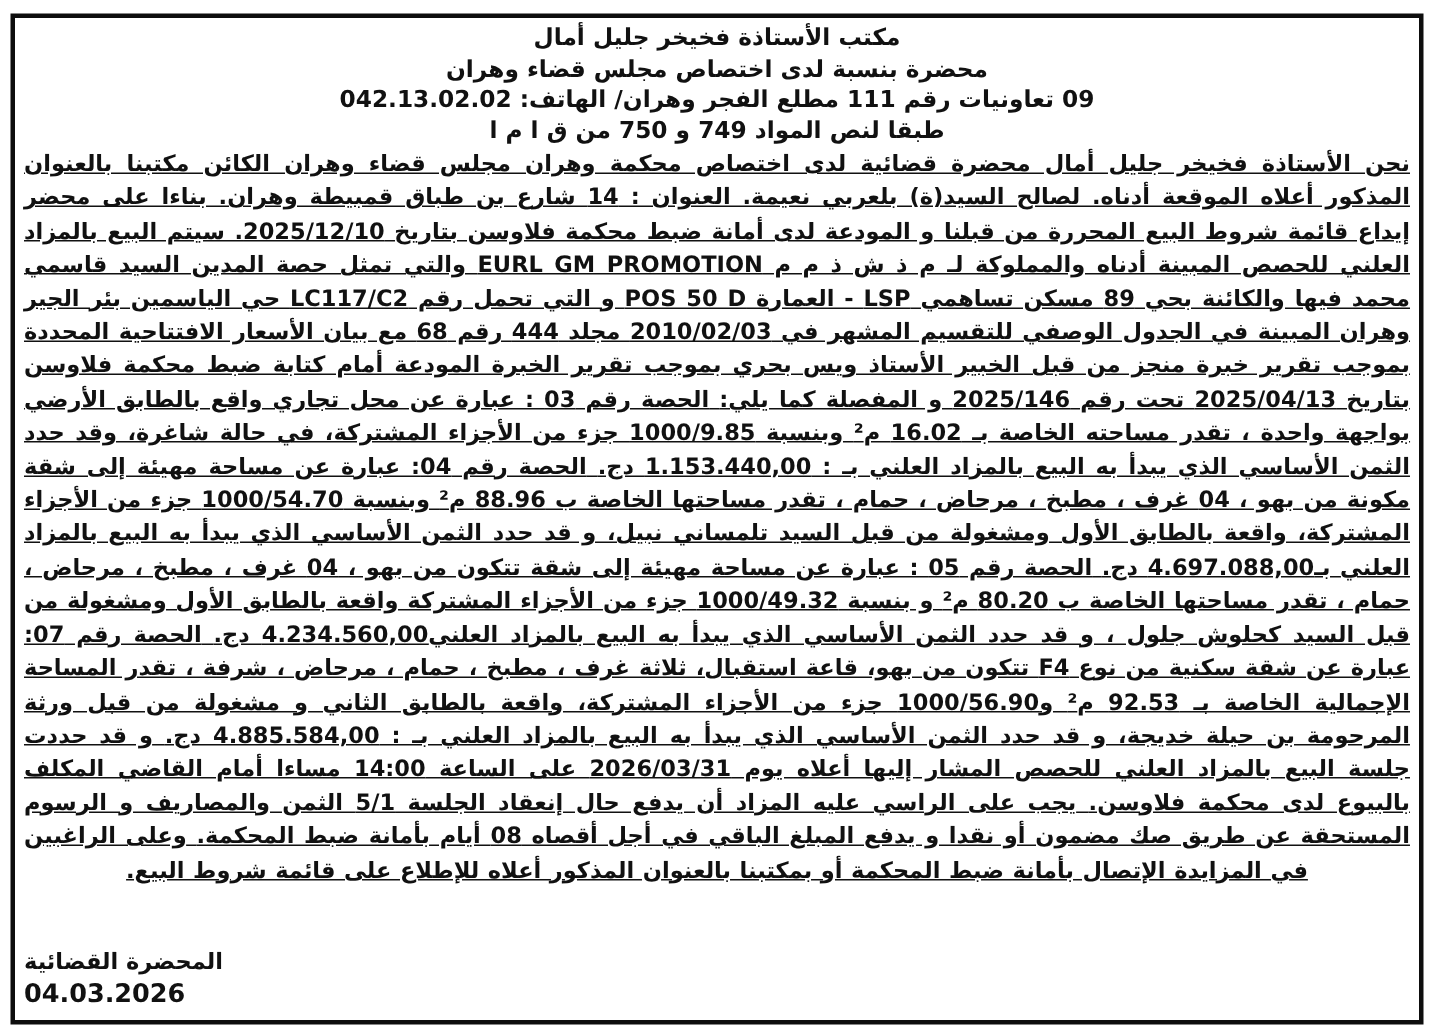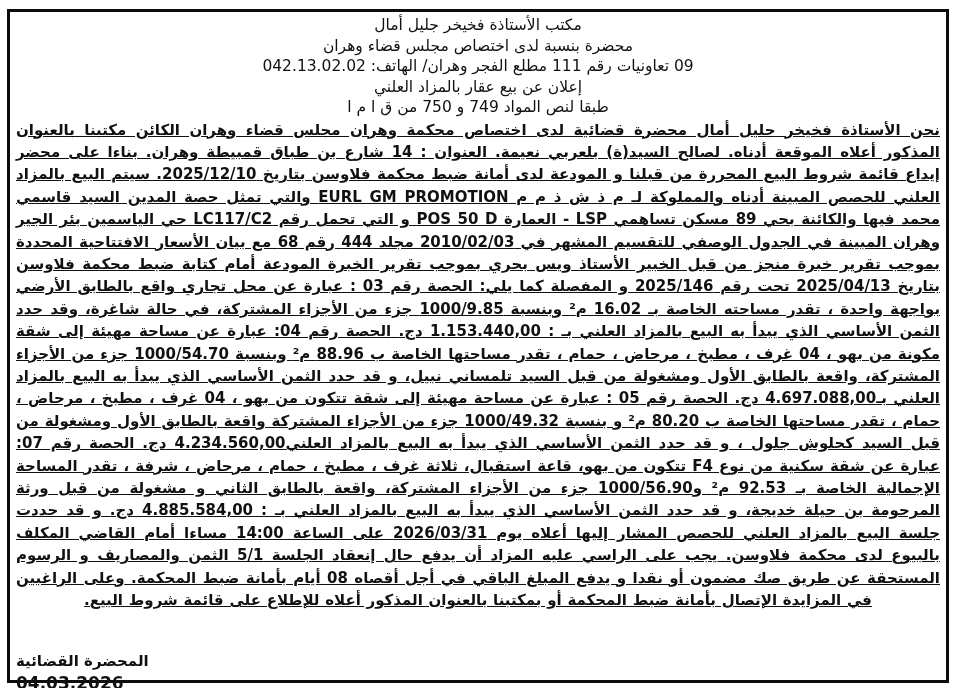--- a/index.html
+++ b/index.html
@@ -22,21 +22,21 @@
     top: 9px;
     left: 7px;
     right: 7px;
     bottom: 5px;
     border: 3px solid #0d0d0d;
     padding: 3px 6px 2px 6px;
     box-sizing: border-box;
   }
   .doc-header {
     text-align: center;
-    font-weight: normal;
+    font-weight: bold;
   }
   .doc-header .h-line {
     font-size: 15.5px;
     line-height: 20.5px;
     white-space: nowrap;
   }
   .doc-body {
     margin: 1px 0 0 0;
     font-size: 15px;
     font-weight: bold;
@@ -65,21 +65,20 @@
 </head>
 <body>
 
 <div class="page">
   <div class="doc-border">
 
     <div class="doc-header">
       <div class="h-line">مكتب الأستاذة فخيخر جليل أمال</div>
       <div class="h-line">محضرة بنسبة لدى اختصاص مجلس قضاء وهران</div>
       <div class="h-line">09 تعاونيات رقم 111 مطلع الفجر وهران/ الهاتف: 042.13.02.02</div>
-      <div class="h-line">إعلان عن بيع عقار بالمزاد العلني</div>
       <div class="h-line">طبقا لنص المواد 749 و 750 من ق ا م ا</div>
     </div>
 
     <p class="doc-body"><span>نحن الأستاذة فخيخر جليل أمال محضرة قضائية لدى اختصاص محكمة وهران مجلس قضاء وهران الكائن مكتبنا بالعنوان المذكور أعلاه الموقعة أدناه. لصالح السيد(ة) بلعربي نعيمة. العنوان : 14 شارع بن طباق قمبيطة وهران. بناءا على محضر إيداع قائمة شروط البيع المحررة من قبلنا و المودعة لدى أمانة ضبط محكمة فلاوسن بتاريخ 2025/12/10. سيتم البيع بالمزاد العلني للحصص المبينة أدناه والمملوكة لـ م ذ ش ذ م م EURL GM PROMOTION والتي تمثل حصة المدين السيد قاسمي محمد فيها والكائنة بحي 89 مسكن تساهمي LSP - العمارة POS 50 D و التي تحمل رقم LC117/C2 حي الياسمين بئر الجير وهران المبينة في الجدول الوصفي للتقسيم المشهر في 2010/02/03 مجلد 444 رقم 68 مع بيان الأسعار الافتتاحية المحددة بموجب تقرير خبرة منجز من قبل الخبير الأستاذ ويس بحري بموجب تقرير الخبرة المودعة أمام كتابة ضبط محكمة فلاوسن بتاريخ 2025/04/13 تحت رقم 2025/146 و المفصلة كما يلي:</span> <span>الحصة رقم 03 : عبارة عن محل تجاري واقع بالطابق الأرضي بواجهة واحدة ، تقدر مساحته الخاصة بـ 16.02 م² وبنسبة 1000/9.85 جزء من الأجزاء المشتركة، في حالة شاغرة، وقد حدد الثمن الأساسي الذي يبدأ به البيع بالمزاد العلني بـ : 1.153.440,00 دج.</span> <span>الحصة رقم 04: عبارة عن مساحة مهيئة إلى شقة مكونة من بهو ، 04 غرف ، مطبخ ، مرحاض ، حمام ، تقدر مساحتها الخاصة ب 88.96 م² وبنسبة 1000/54.70 جزء من الأجزاء المشتركة، واقعة بالطابق الأول ومشغولة من قبل السيد تلمساني نبيل، و قد حدد الثمن الأساسي الذي يبدأ به البيع بالمزاد العلني بـ4.697.088,00 دج.</span> <span>الحصة رقم 05 : عبارة عن مساحة مهيئة إلى شقة تتكون من بهو ، 04 غرف ، مطبخ ، مرحاض ، حمام ، تقدر مساحتها الخاصة ب 80.20 م² و بنسبة 1000/49.32 جزء من الأجزاء المشتركة واقعة بالطابق الأول ومشغولة من قبل السيد كحلوش جلول ، و قد حدد الثمن الأساسي الذي يبدأ به البيع بالمزاد العلني4.234.560,00 دج.</span> <span>الحصة رقم 07: عبارة عن شقة سكنية من نوع F4 تتكون من بهو، قاعة استقبال، ثلاثة غرف ، مطبخ ، حمام ، مرحاض ، شرفة ، تقدر المساحة الإجمالية الخاصة بـ 92.53 م² و1000/56.90 جزء من الأجزاء المشتركة، واقعة بالطابق الثاني و مشغولة من قبل ورثة المرحومة بن حيلة خديجة، و قد حدد الثمن الأساسي الذي يبدأ به البيع بالمزاد العلني بـ : 4.885.584,00 دج.</span> <span>و قد حددت جلسة البيع بالمزاد العلني للحصص المشار إليها أعلاه يوم 2026/03/31 على الساعة 14:00 مساءا أمام القاضي المكلف بالبيوع لدى محكمة فلاوسن.</span> <span>يجب على الراسي عليه المزاد أن يدفع حال إنعقاد الجلسة 5/1 الثمن والمصاريف و الرسوم المستحقة عن طريق صك مضمون أو نقدا و يدفع المبلغ الباقي في أجل أقصاه 08 أيام بأمانة ضبط المحكمة.</span> <span>وعلى الراغبين في المزايدة الإتصال بأمانة ضبط المحكمة أو بمكتبنا بالعنوان المذكور أعلاه للإطلاع على قائمة شروط البيع.</span></p>
 
     <div class="doc-footer">
       <div class="sig">المحضرة القضائية</div>
       <div class="sig-date">04.03.2026</div>
     </div>
 

